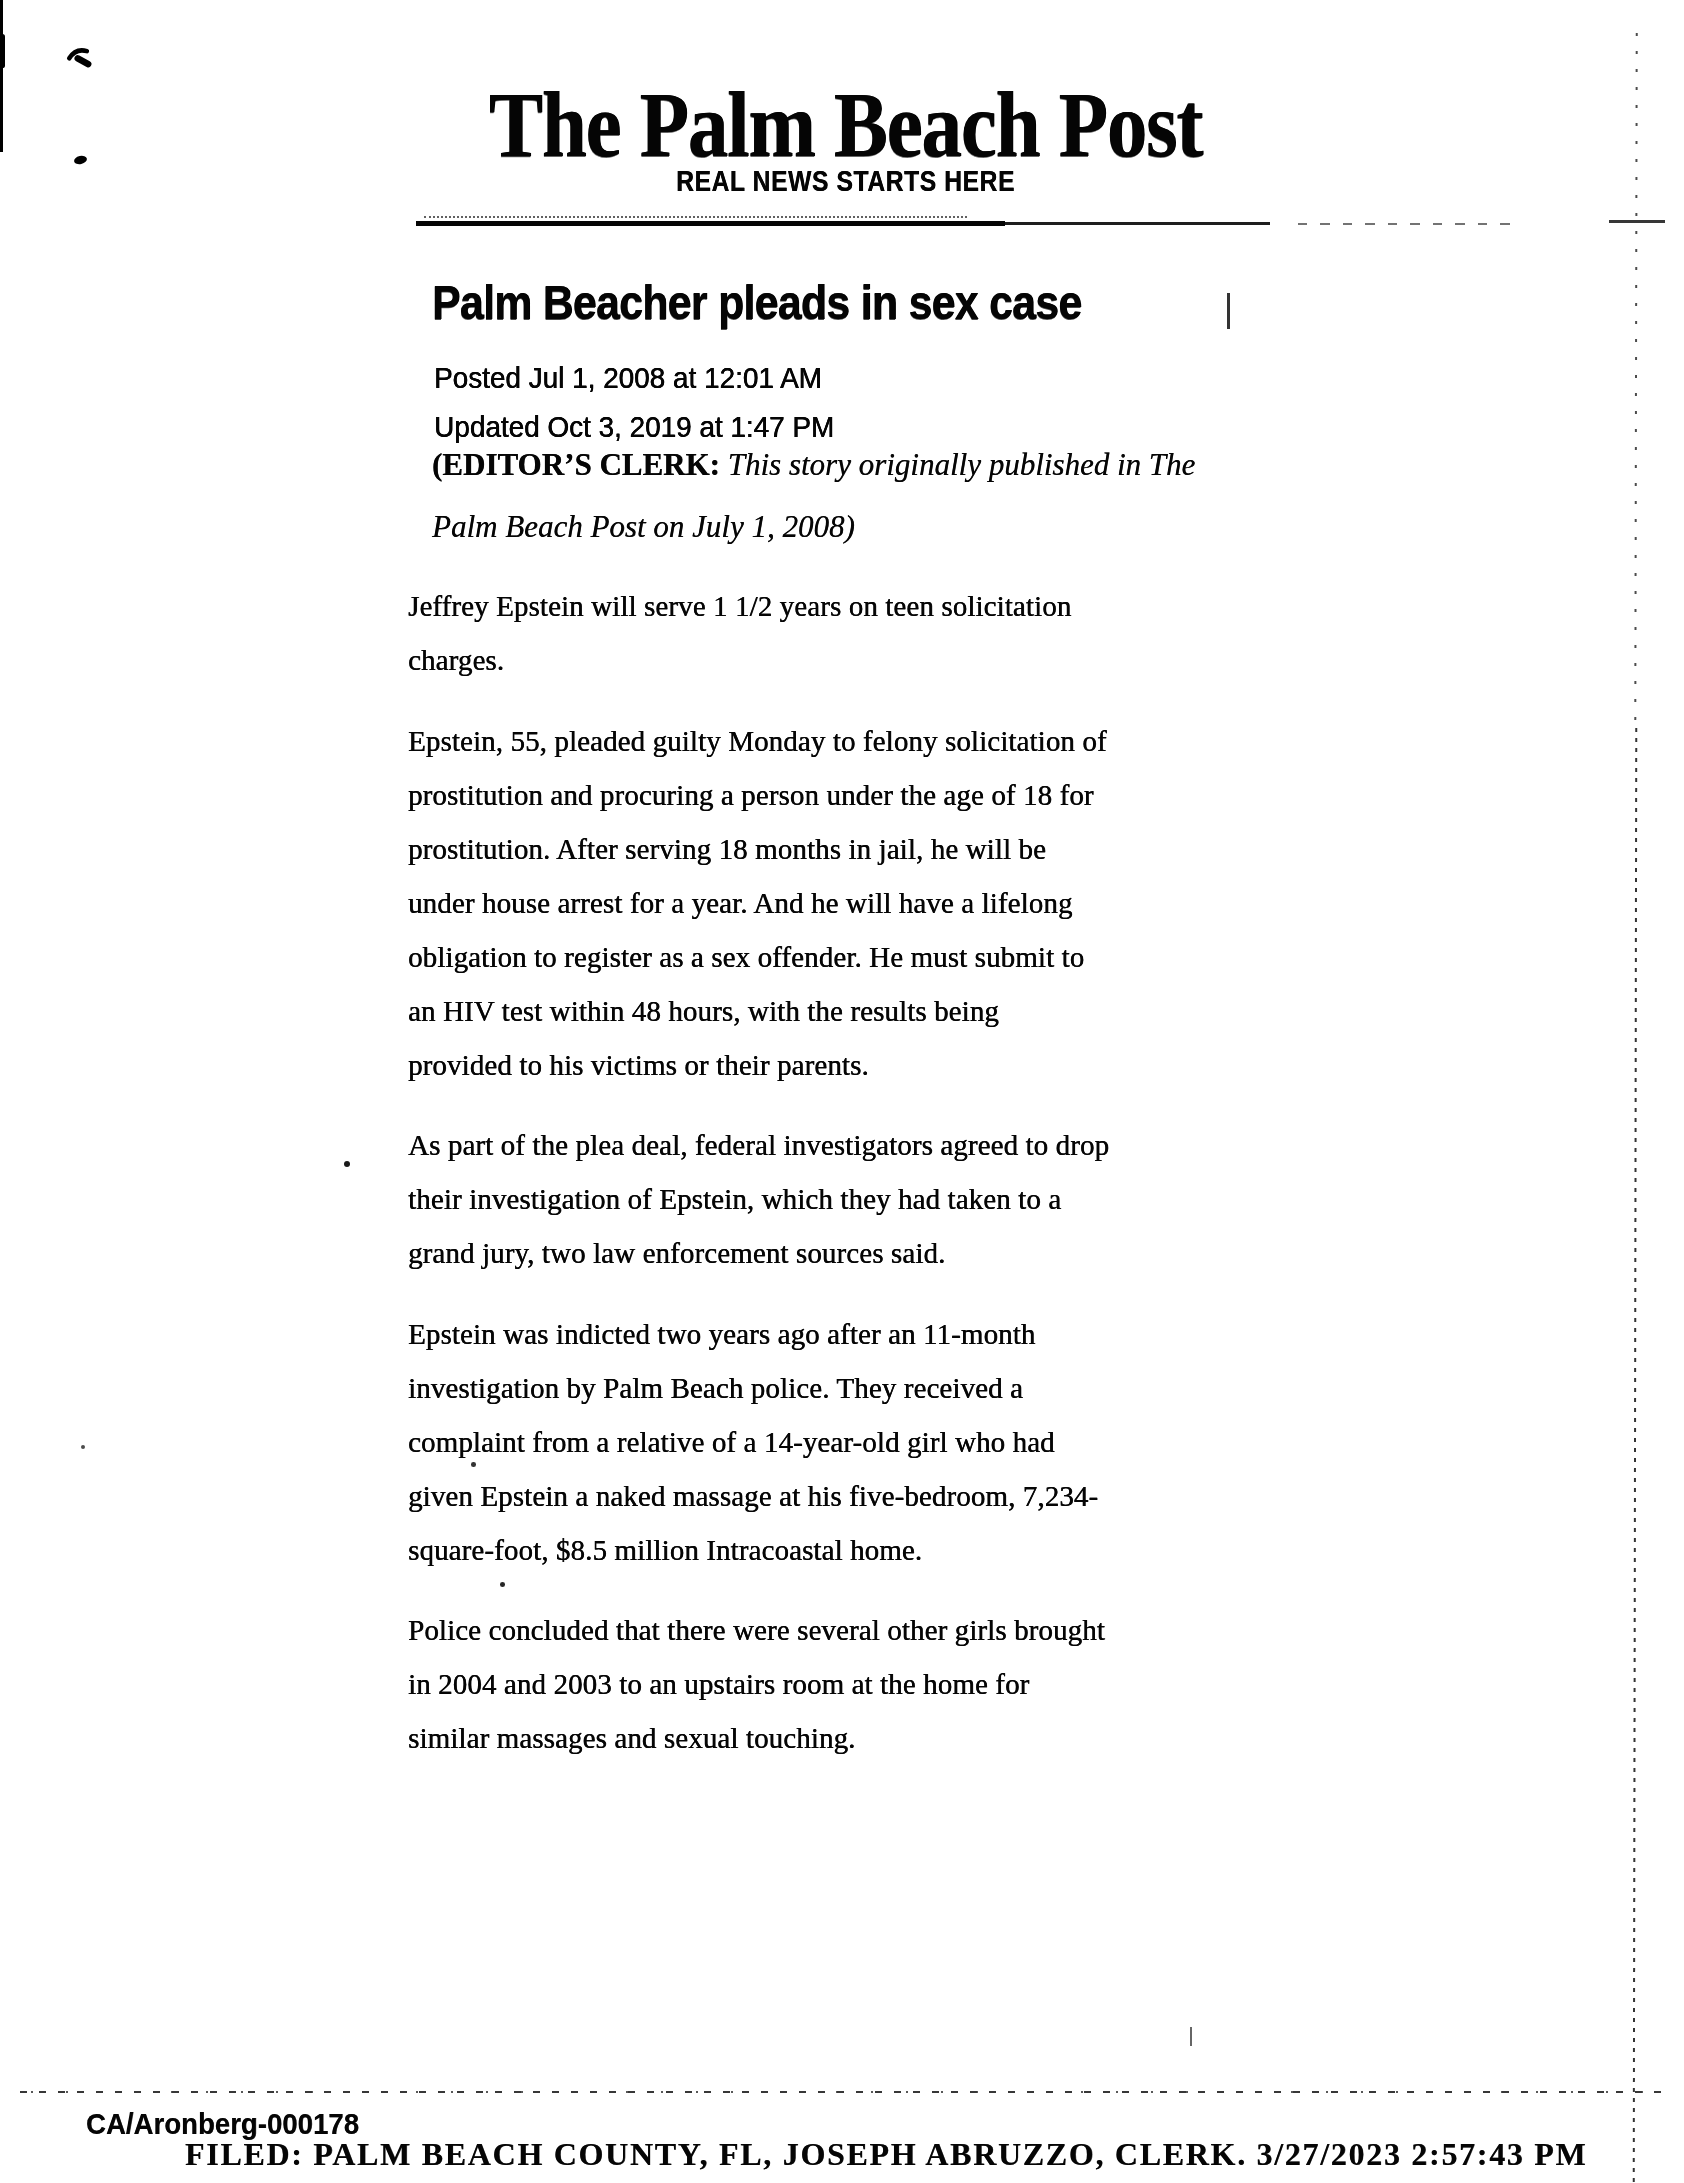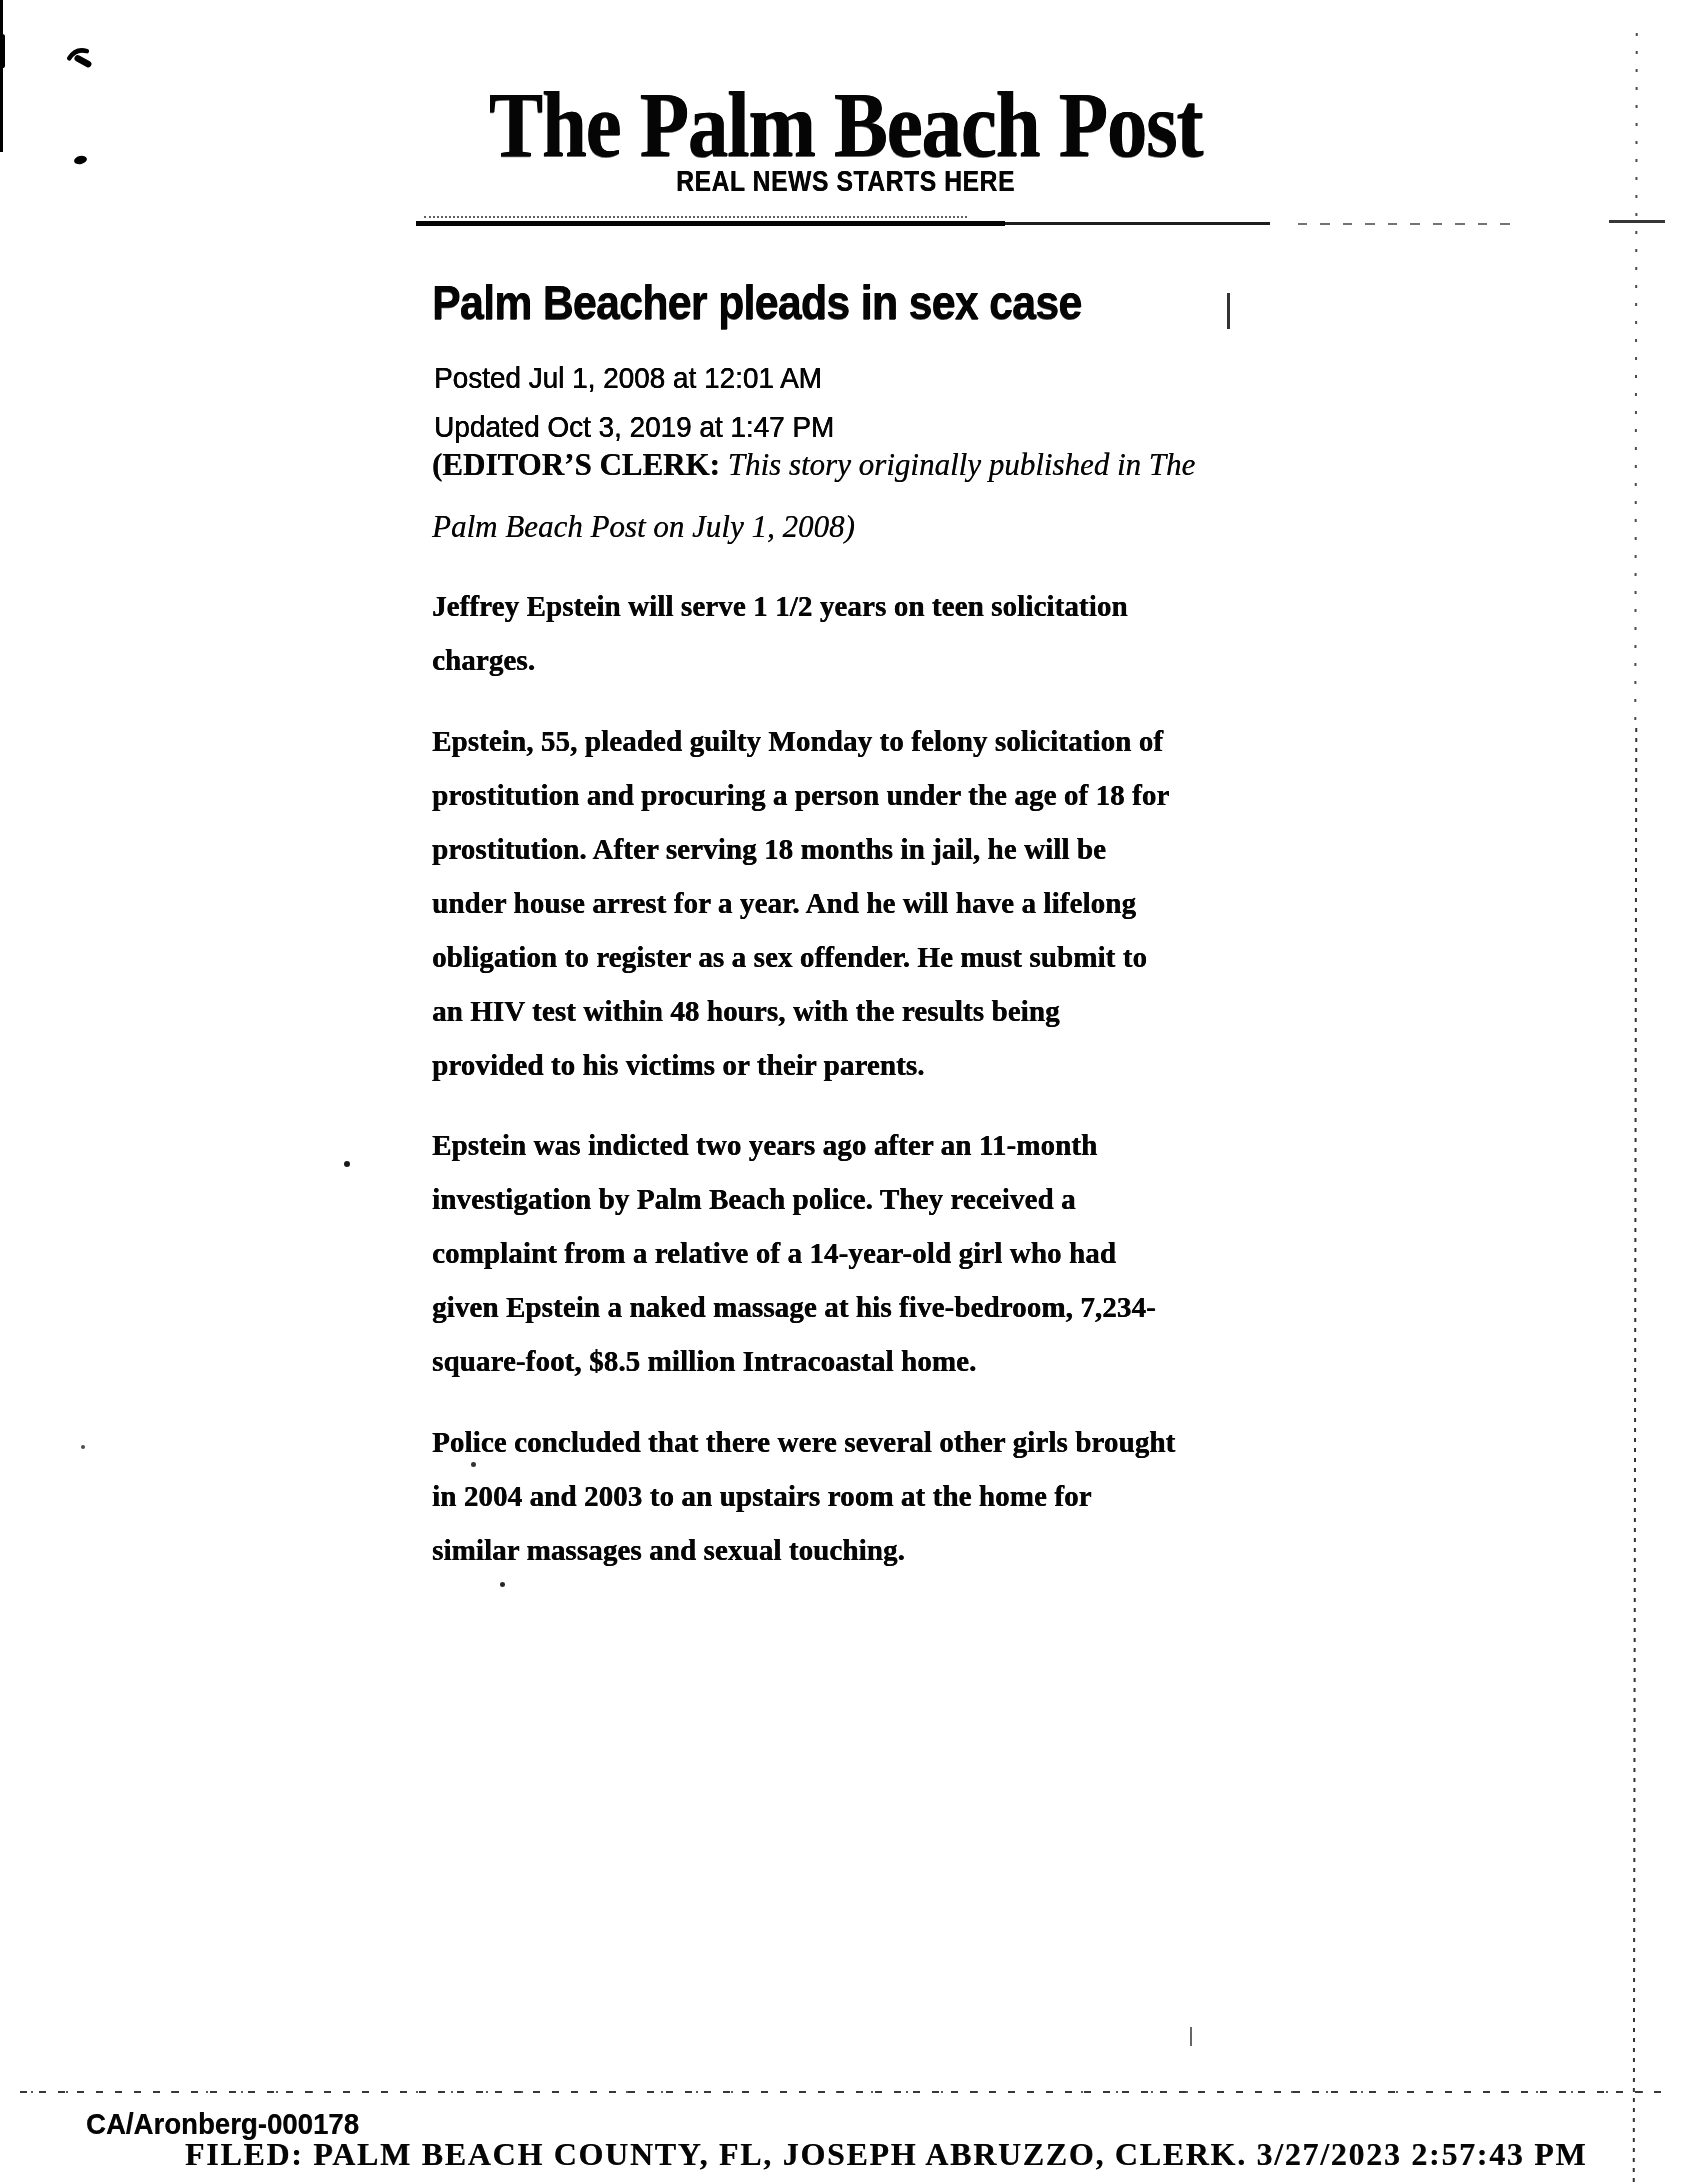--- a/index.html
+++ b/index.html
@@ -42,21 +42,21 @@
     text-shadow:0.5px 0 0 #000, 0 0.4px 0 rgba(0,0,0,.8);
   }
   .posted{top:363px;}
   .updated{top:412px;}
   .editors-note{
     top:434px;left:432px;width:900px;font-size:31px;line-height:62px;
     white-space:pre-line;text-shadow:0.3px 0 0 rgba(0,0,0,.85);
   }
   .editors-note .label{font-weight:700;font-style:normal;}
   .editors-note .note-text{font-style:italic;}
-  .body-col{top:579px;left:432px;width:887px;font-weight:bold;}
+  .body-col{top:579px;left:408px;width:887px;}
   .body-col p{
     margin:0 0 26.5px 0;font-size:29px;line-height:54px;white-space:pre-line;
     text-shadow:0.4px 0 0 rgba(0,0,0,.85), 0 0.3px 0 rgba(0,0,0,.5);
     letter-spacing:0.1px;
   }
   
   .noise-line{
     top:2091px;left:20px;width:1642px;height:2px;opacity:.85;
     background:
       repeating-linear-gradient(to right,#151515 0 7.3px,transparent 7.3px 19px),
@@ -133,20 +133,23 @@
     <div class="abs body-col">
       <p>Jeffrey Epstein will serve 1 1/2 years on teen solicitation
 charges.</p>
       <p>Epstein, 55, pleaded guilty Monday to felony solicitation of
 prostitution and procuring a person under the age of 18 for
 prostitution. After serving 18 months in jail, he will be
 under house arrest for a year. And he will have a lifelong
 obligation to register as a sex offender. He must submit to
 an HIV test within 48 hours, with the results being
 provided to his victims or their parents.</p>
+      <p>As part of the plea deal, federal investigators agreed to drop
+their investigation of Epstein, which they had taken to a
+grand jury, two law enforcement sources said.</p>
       <p>Epstein was indicted two years ago after an 11-month
 investigation by Palm Beach police. They received a
 complaint from a relative of a 14-year-old girl who had
 given Epstein a naked massage at his five-bedroom, 7,234-
 square-foot, $8.5 million Intracoastal home.</p>
       <p>Police concluded that there were several other girls brought
 in 2004 and 2003 to an upstairs room at the home for
 similar massages and sexual touching.</p>
     </div>
   </main>

